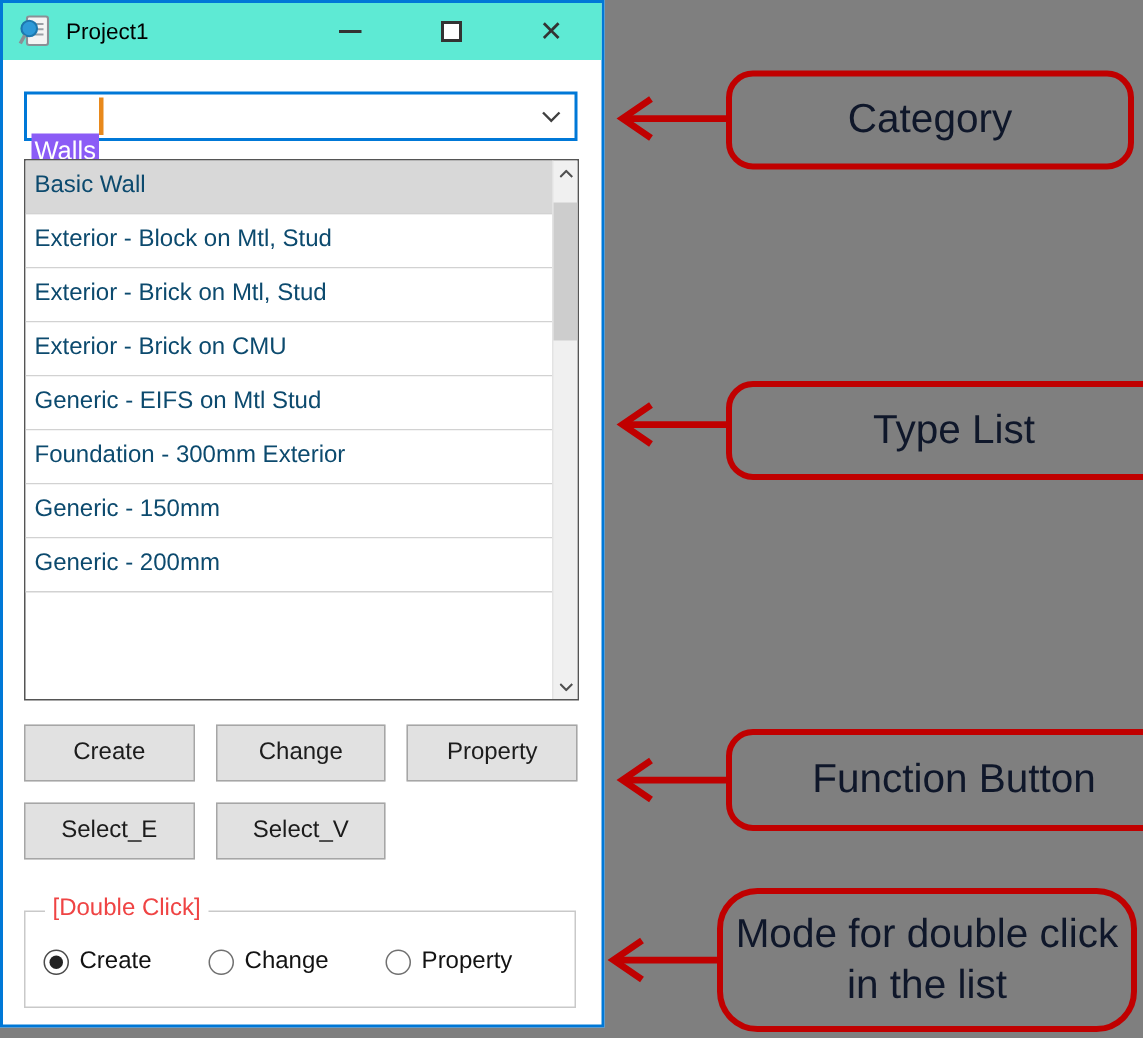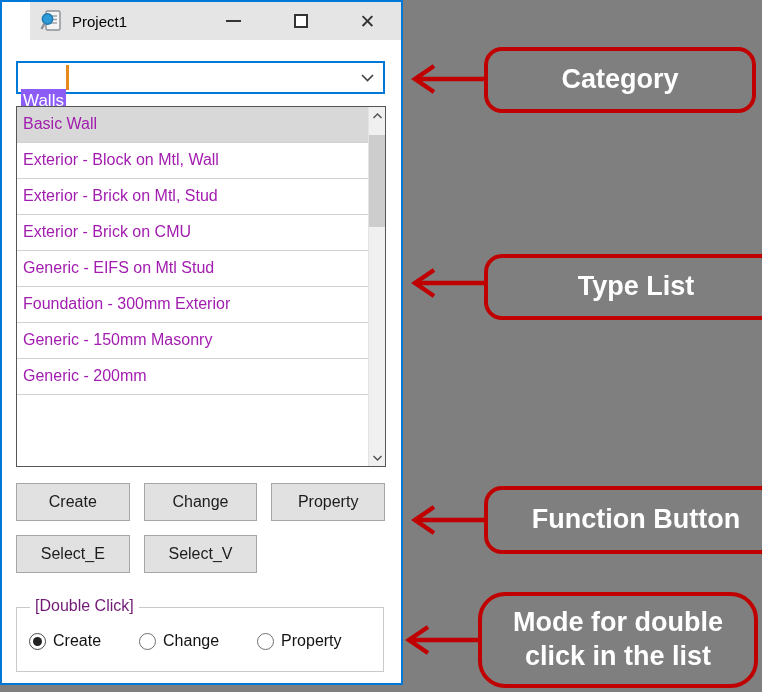--- a/index.html
+++ b/index.html
@@ -3,72 +3,72 @@
 <meta charset="utf-8">
 <style>
   * { margin:0; padding:0; box-sizing:border-box; font-family:"Liberation Sans", sans-serif; }
   html,body { width:762px; height:692px; }
   body { position:relative; background:#7f7f7f; overflow:hidden; }
 
   
   .window { position:absolute; left:0; top:0; width:403px; height:685px;
             background:#ffffff; border:2px solid #0078d7; }
 
-  .titlebar { height:38px; display:flex; align-items:center; padding-left:9px; background:#e5e5e5;margin-left:28px; }
+  .titlebar { height:38px; display:flex; align-items:center; padding-left:9px; background:#5eead4; }
   .app-icon { width:24px; height:24px; flex:0 0 auto; }
   .title-text { margin-left:9px; font-size:15px; color:#000; }
   .win-controls { margin-left:auto; display:flex; height:100%; }
   .win-btn { width:67px; height:100%; display:flex; align-items:center; justify-content:center; cursor:default; }
   .glyph-min { width:15px; height:2px; background:#333; }
   .glyph-max { width:14px; height:14px; border:2px solid #333; background:#fff; }
   .glyph-close { font-size:19px; color:#333; line-height:1; }
 
   
   .combo { position:absolute; left:14px; top:59px; width:369px; height:33px;
            border:2px solid #0078d7; background:#fff; display:flex; align-items:center; padding-left:3px; }
   .combo-sel { background:#8b5cf6; color:#fff; font-size:17px; padding:2px 2px 3px 2px;margin-top:48px; }
   .text-caret { width:3px; height:25px; background:#e8891c; }
   .combo-chev { margin-left:auto; margin-right:9px; }
 
   
   .listbox { position:absolute; left:14px; top:104px; width:370px; height:361px;
              border:1px solid #555; background:#fff; overflow:hidden; }
   .rows { position:absolute; left:0; top:0; right:17px; }
-  .lrow { height:36px; line-height:34px; padding-left:6px; font-size:16px; color:#a21caf;
+  .lrow { height:36px; line-height:34px; padding-left:6px; font-size:16px; color:#0c4a6e;
           border-bottom:1px solid #d2d2d2; white-space:nowrap; overflow:hidden; background:#fff; }
   .lrow.selected { background:#d8d8d8; }
   .scrollbar { position:absolute; right:0; top:0; width:17px; height:100%;
                background:#f0f0f0; border-left:1px solid #e3e3e3; }
   .sb-btn { position:absolute; left:0; width:16px; height:17px; display:flex; align-items:center; justify-content:center; }
   .sb-up { top:0; } .sb-down { bottom:0; }
   .sb-thumb { position:absolute; left:0; top:28px; width:16px; height:92px; background:#cdcdcd; }
 
   
   .btn-grid { position:absolute; left:14px; top:481px; width:369px;
               display:grid; grid-template-columns:repeat(3,1fr); column-gap:14px; row-gap:14px; }
   .fbtn { height:38px; background:#e1e1e1; border:1px solid #a6a6a6; font-size:16px; color:#1c1c1c; }
 
   
   .groupbox { position:absolute; left:14px; top:605px; width:368px; height:65px;
               border:1px solid #c9c9c9; }
   .group-label { position:absolute; top:-11px; left:13px; background:#fff; padding:0 5px;
-                 font-size:16px; color:#701a75; }
+                 font-size:16px; color:#ef4444; }
   .radio-row { display:flex; align-items:center; margin:24px 0 0 12px; column-gap:38px; }
   .radio { display:flex; align-items:center; cursor:default; }
   .radio-circle { width:17px; height:17px; border-radius:50%; border:1px solid #707070;
                   background:#fff; position:relative; flex:0 0 auto; }
   .radio.checked .radio-circle { border-color:#4a4a4a; }
   .radio.checked .radio-circle::after { content:""; position:absolute; left:3px; top:3px;
                   width:9px; height:9px; border-radius:50%; background:#222; }
   .radio-label { margin-left:7px; font-size:16px; color:#121212; }
 
   
   .callout { position:absolute; border:4px solid #c00000; border-radius:18px;
              display:flex; align-items:center; justify-content:center; text-align:center;
-             color:#ffffff; font-size:27px; font-weight:700; line-height:1.25; padding:0 8px; }
+             color:#0f172a; font-size:27px; font-weight:400; line-height:1.25; padding:0 8px; }
   .co-category { left:484px; top:47px;  width:272px; height:66px; }
   .co-typelist { left:484px; top:254px; width:304px; height:66px; }
   .co-function { left:484px; top:486px; width:304px; height:68px; }
   .co-mode     { left:478px; top:592px; width:280px; height:96px;border-radius:27px; }
   .arrow { position:absolute; width:80px; height:36px; }
   .ar-category { left:406px; top:61px; }
   .ar-typelist { left:406px; top:265px; }
   .ar-function { left:406px; top:502px; }
   .ar-mode     { left:400px; top:622px; }
 </style>
@@ -104,26 +104,26 @@
     <span class="combo-sel">Walls</span>
     <span class="text-caret"></span>
     <svg class="combo-chev" width="13" height="9" viewBox="0 0 13 9">
       <polyline points="1,2 6.5,7.5 12,2" fill="none" stroke="#404040" stroke-width="1.6"></polyline>
     </svg>
   </div>
 
   <div class="listbox">
     <div class="rows">
       <div class="lrow selected">Basic Wall</div>
-      <div class="lrow">Exterior - Block on Mtl, Wall</div>
+      <div class="lrow">Exterior - Block on Mtl, Stud</div>
       <div class="lrow">Exterior - Brick on Mtl, Stud</div>
       <div class="lrow">Exterior - Brick on CMU</div>
       <div class="lrow">Generic - EIFS on Mtl Stud</div>
       <div class="lrow">Foundation - 300mm Exterior</div>
-      <div class="lrow">Generic - 150mm Masonry</div>
+      <div class="lrow">Generic - 150mm</div>
       <div class="lrow">Generic - 200mm</div>
     </div>
     <div class="scrollbar">
       <div class="sb-btn sb-up">
         <svg width="9" height="6" viewBox="0 0 9 6">
             <polyline points="0.5,5 4.5,1 8.5,5" fill="none" stroke="#505050" stroke-width="1.4"></polyline>
           </svg>
       </div>
       <div class="sb-thumb"></div>
       <div class="sb-btn sb-down">

